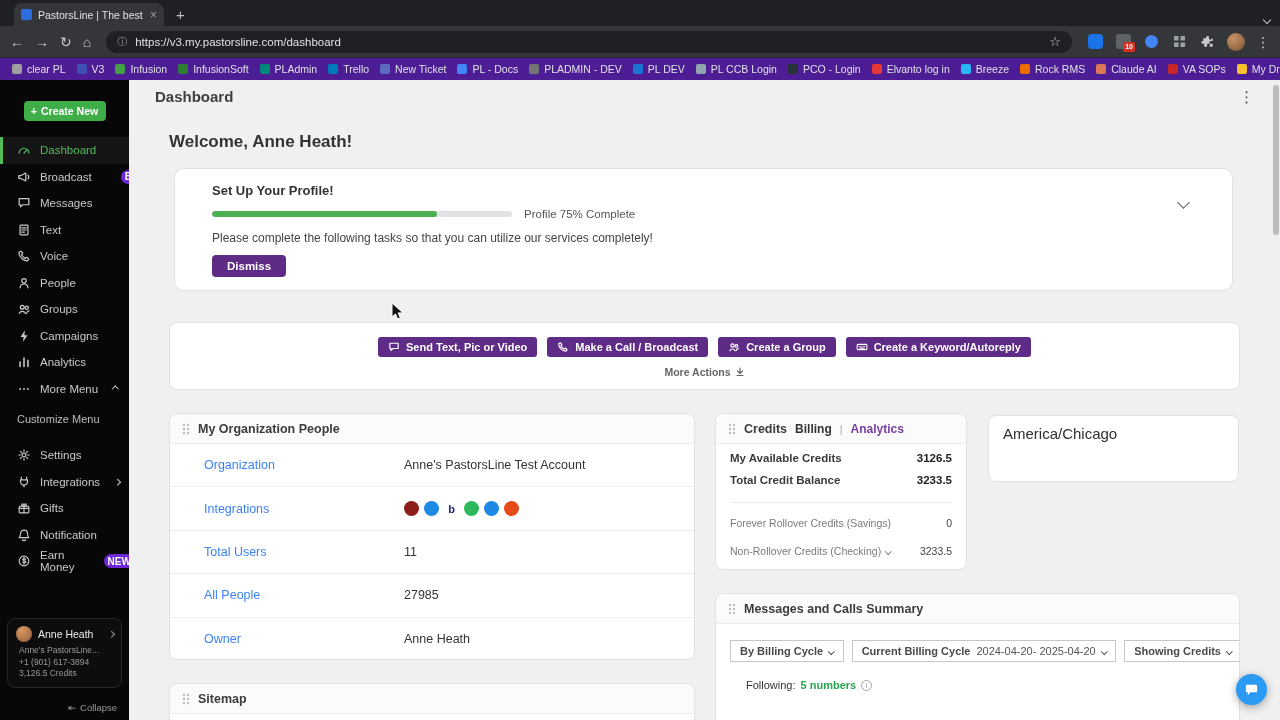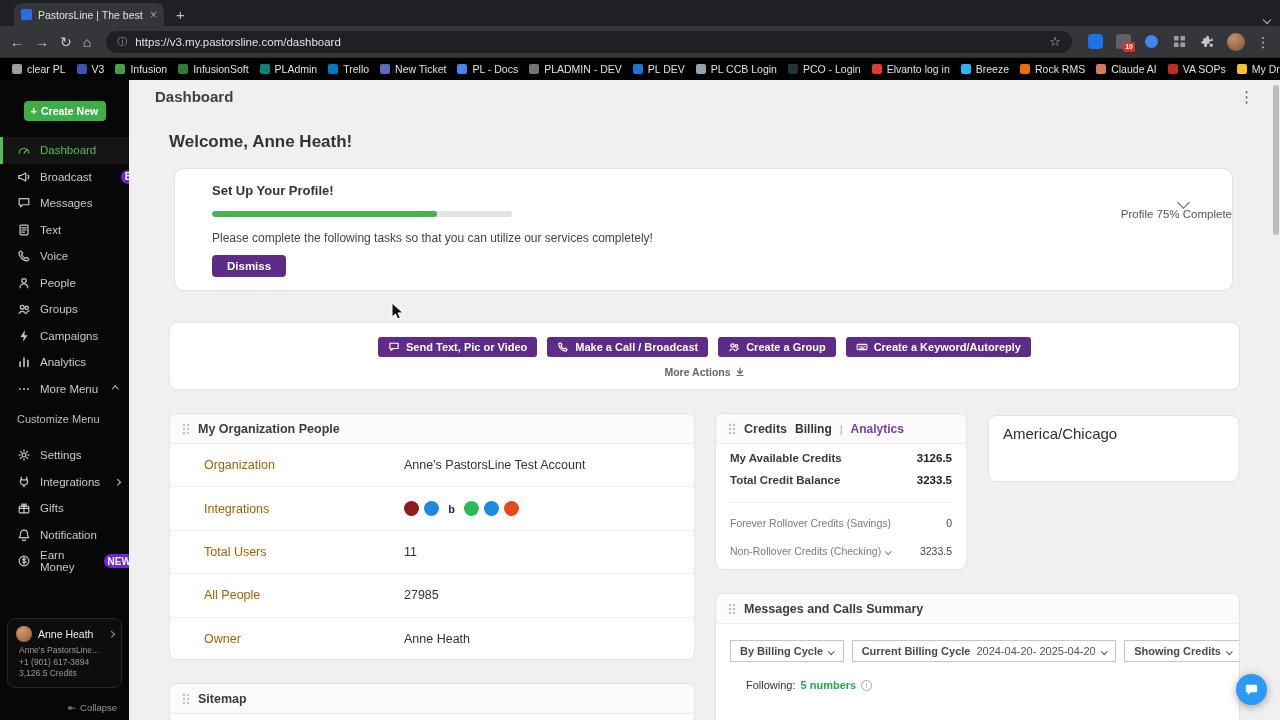--- a/index.html
+++ b/index.html
@@ -22,21 +22,21 @@
   .addr-url { color:#dfe1e5; font-size:11.5px; flex:1; white-space:nowrap; overflow:hidden; }
   .addr-star { color:#c7cacf; font-size:13px; }
   .ext { position:relative; width:17px; height:17px; flex:none; display:flex; align-items:center; justify-content:center; }
   .ext-sq-blue { width:15px; height:15px; border-radius:4px; background:#1a73e8; }
   .ext-sq-gray { width:15px; height:15px; border-radius:3px; background:#5f6368; }
   .ext-badge { position:absolute; right:-3px; bottom:-2px; background:#d93025; color:#fff; font-size:7px; font-weight:bold; padding:0.5px 2px; border-radius:2px; line-height:1.3; }
   .ext-dot-blue { width:13px; height:13px; border-radius:50%; background:#4285f4; }
   .avatar { width:18px; height:18px; border-radius:50%; background:radial-gradient(circle at 35% 30%, #c79268, #7d5433); flex:none; }
   .kebab { color:#c7cacf; font-size:14px; }
 
-  .bookmarks { height:23px; background:#000000; border-top:1px solid #2a2b2e; display:flex; align-items:center; padding:0 12px; gap:11px; overflow:hidden; }
+  .bookmarks { height:23px; background:#4c1d95; border-top:1px solid #2a2b2e; display:flex; align-items:center; padding:0 12px; gap:11px; overflow:hidden; }
   .bm { display:inline-flex; align-items:center; gap:5px; flex:none; }
   .bm-dot { width:10px; height:10px; border-radius:2px; flex:none; }
   .bm-label { font-size:10.5px; color:#dfe1e5; white-space:nowrap; }
 
   
   .chev { display:inline-block; width:6px; height:6px; border-right:1.6px solid currentColor; border-bottom:1.6px solid currentColor; }
   .chev.down { transform:rotate(45deg); }
   .chev.up { transform:rotate(225deg); }
   .chev.right { transform:rotate(-45deg); }
   .chev.big { width:9px; height:9px; }
@@ -67,38 +67,38 @@
   .header-kebab { margin-left:auto; color:#4a4a4a; font-size:15px; cursor:pointer; }
   .welcome { position:absolute; left:40px; top:52px; font-size:17px; font-weight:bold; color:#333; }
 
   .card { position:absolute; background:#fff; border:1px solid #e2e2e4; border-radius:8px; overflow:hidden; }
   .card-header { height:30px; display:flex; align-items:center; gap:8px; padding:0 12px; background:#fbfbfc; border-bottom:1px solid #ececee; }
   .card-title { font-size:12.5px; font-weight:bold; color:#3c3c3c; }
   .drag-dots { flex:none; cursor:grab; display:flex; }
 
   .setup-card { left:45px; top:88px; width:1059px; height:123px; border-radius:10px; padding:14px 0 0 37px; }
   .setup-title { font-size:13px; font-weight:bold; color:#333; }
-  .progress-row { display:flex; align-items:center; gap:12px; margin-top:10px;justify-content:space-between; }
+  .progress-row { display:flex; align-items:center; gap:12px; margin-top:10px; }
   .progress-track { width:300px; height:6px; background:#e3e3e5; border-radius:3px; overflow:hidden; }
   .progress-fill { height:100%; background:#4caf50; border-radius:3px; }
   .progress-label { font-size:11.5px; color:#555; }
   .setup-desc { margin-top:11px; font-size:12px; color:#454545; }
   .dismiss-btn { margin-top:10px; display:inline-block; background:#5e2b87; color:#fff; font-size:11.5px; font-weight:bold; padding:5px 15px; border-radius:4px; cursor:pointer; }
   .setup-chevron { position:absolute; right:44px; top:24px; color:#555; cursor:pointer; }
 
   .actions-card { left:40px; top:242px; width:1071px; height:68px; display:flex; flex-direction:column; align-items:center;font-weight:bold; }
   .actions-row { display:flex; gap:10px; margin-top:14px; }
   .action-btn { display:inline-flex; align-items:center; gap:6px; background:#5e2b87; color:#fff; font-size:11px; padding:4px 10px; border-radius:3px; cursor:pointer; }
   .action-btn svg { width:12px; height:12px; flex:none; }
   .more-actions { margin-top:9px; font-size:10.5px; color:#666; display:flex; align-items:center; gap:4px; cursor:pointer; }
 
   .org-card { left:40px; top:333px; width:526px; height:247px; }
   .org-row { height:43.4px; display:flex; align-items:center; padding-left:34px; border-bottom:1px solid #efeff1; }
   .org-row:last-child { border-bottom:none; }
-  .org-label { width:200px; font-size:12.5px; color:#a16207; flex:none; }
+  .org-label { width:200px; font-size:12.5px; color:#3b82f6; flex:none; }
   .org-value { font-size:12.5px; color:#333; }
   .int-icons { display:flex; gap:5px; align-items:center; }
   .int-icon { width:15px; height:15px; border-radius:50%; display:flex; align-items:center; justify-content:center; font-size:11px; font-weight:bold; color:#1a237e; }
 
   .credits-card { left:586px; top:333px; width:252px; height:157px; }
   .tab-billing { font-size:12px; font-weight:bold; color:#333; cursor:pointer; }
   .tab-sep { font-size:11px; color:#aaa; }
   .tab-analytics { font-size:12px; font-weight:bold; color:#7b3fa0; cursor:pointer; }
   .credits-body { padding:8px 14px 0; }
   .cr-row { display:flex; align-items:flex-start; height:22px; }

